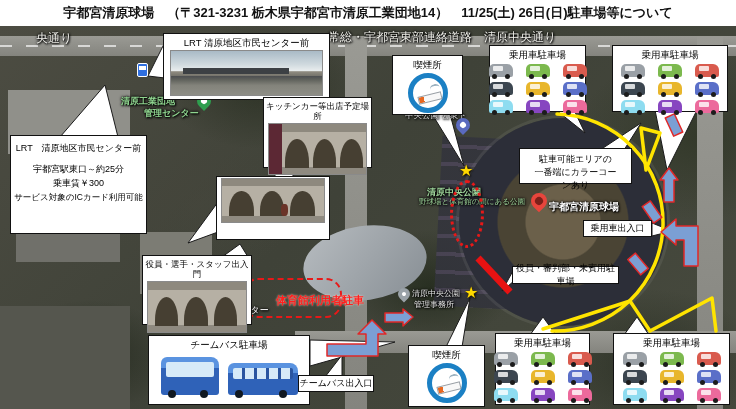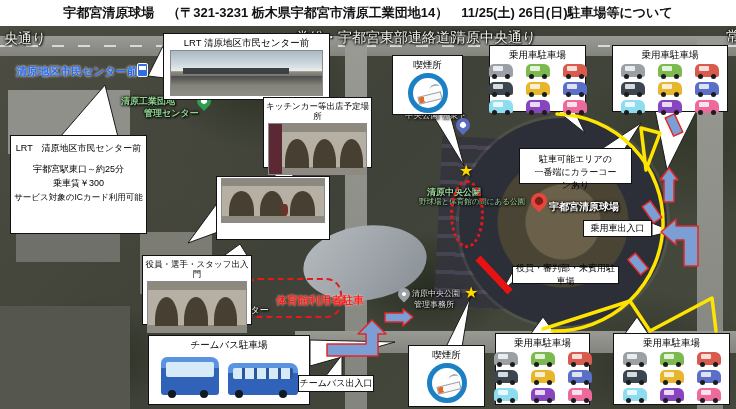--- a/index.html
+++ b/index.html
@@ -33,21 +33,21 @@
     background:linear-gradient(135deg,#b7bcc0,#878e94); transform:rotate(-8deg); z-index:1; }
   .plot { position:absolute; left:438px; top:112px; width:94px; height:170px; z-index:1; transform:rotate(3deg);
     background:repeating-linear-gradient(0deg,#33343c 0 14px,#4a4456 14px 18px); opacity:.9; }
 
   
   .overlay { position:absolute; left:0; top:0; z-index:2; pointer-events:none; }
 
   
   .map-label { position:absolute; z-index:3; white-space:nowrap; color:#fff; font-size:9px;
     text-shadow:0 0 2px #000,0 0 3px #000,1px 1px 2px #000; }
-  .road-label { color:#f2f2ec; font-size:14px; }
+  .road-label { color:#f2f2ec; font-size:12px;margin-left:32px; }
   .blue-label { color:#2a6ae8; font-weight:bold; font-size:11px; text-shadow:0 0 2px rgba(255,255,255,.85),0 0 3px rgba(255,255,255,.6); }
   .green-label { color:#8fd48f; font-weight:bold; }
   .park-label { color:#9ed49a; }
   .red-label { color:#ff1f1f; font-weight:bold; font-size:11px; text-shadow:0 0 2px rgba(255,255,230,.8); }
   .white-bold { font-weight:bold; font-size:10px; }
 
   .star { position:absolute; z-index:3; font-size:16px; color:#ffd900; line-height:1;
     text-shadow:0 0 2px #4a3a00,1px 1px 2px #000; }
 
   .pin { position:absolute; width:14px; height:14px; border-radius:50% 50% 50% 0; transform:rotate(-45deg); z-index:3; }
@@ -171,21 +171,20 @@
         <rect x="-5" y="-10" width="10" height="20" transform="translate(652,186) rotate(-35)"></rect>
         <rect x="-5" y="-10" width="10" height="20" transform="translate(638,238) rotate(-40)"></rect>
       </g>
     </svg>
 
     <div class="map-label road-label" style="left:4px;top:4px;">央通り</div>
     <div class="map-label road-label" style="left:296px;top:3px;">常総・宇都宮東部連絡道路</div>
     <div class="map-label road-label" style="left:452px;top:3px;">清原中央通り</div>
     <div class="map-label road-label" style="left:726px;top:2px;">常</div>
 
-    <div class="map-label blue-label" style="left:16px;top:38px;">清原地区市民センター前</div>
     <span class="busstop-ic"></span>
 
     <div class="map-label green-label" style="left:121px;top:69px;">清原工業団地</div>
     <div class="map-label green-label" style="left:124px;top:81px;margin-left:20px;">管理センター</div>
     <span class="pin pin-green" style="left:197px;top:68px;"></span>
 
     <div class="map-label" style="left:405px;top:84px;font-size:8.5px;color:#ddd;">中央公園 公衆ト</div>
     <span class="pin pin-blue" style="left:456px;top:92px;"></span>
 
     <div class="map-label park-label" style="left:427px;top:160px;font-weight:bold;">清原中央公園</div>

